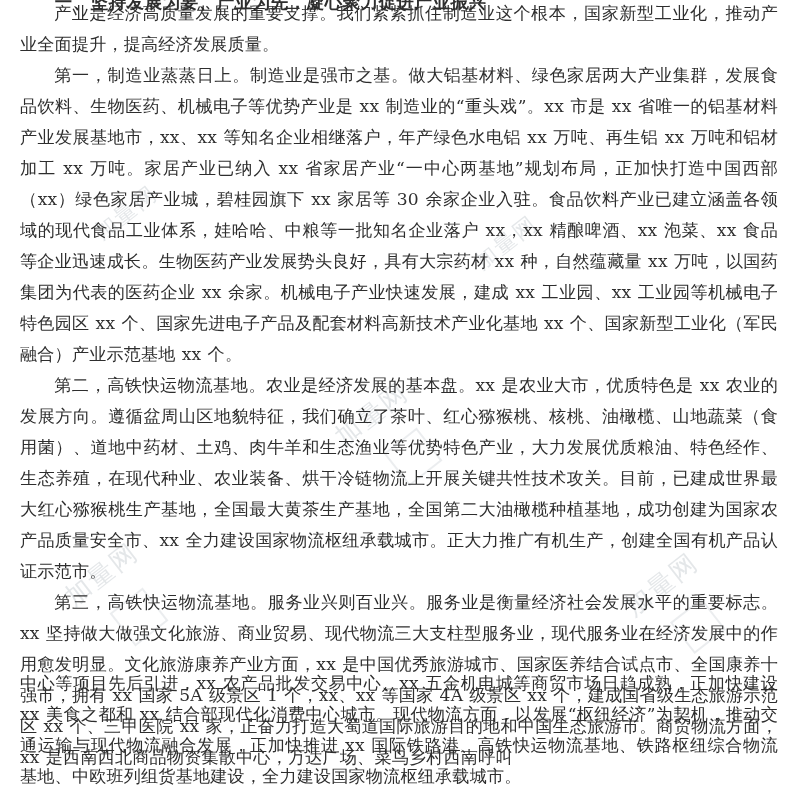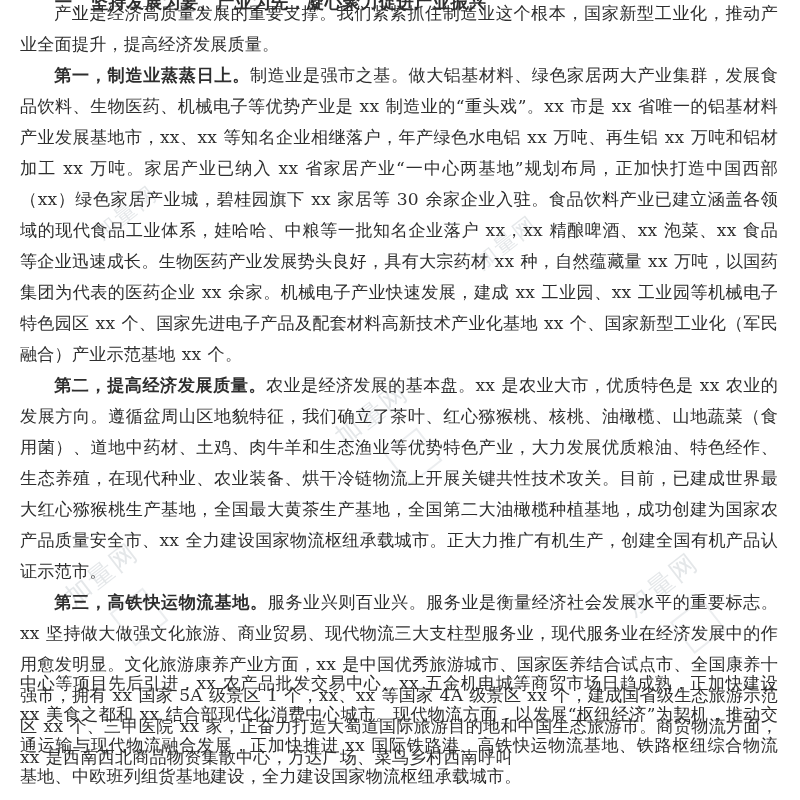--- a/index.html
+++ b/index.html
@@ -66,21 +66,21 @@
     text-justify: inter-ideograph;
     text-align-last: left;
     letter-spacing: 0.2px;
     word-spacing: 0.5px;
     color: #2e2e2e;
     position: relative;
     z-index: 2;
   }
   p.para.indent { text-indent: 2em; }
   .lead {
-    font-weight: bold;
+    font-weight: normal;
     letter-spacing: 0.4px;
   }
 
   
   #clip-heading {
     position: absolute;
     top: 0;
     left: 0;
     width: 744px;
     height: 16px;
@@ -136,21 +136,21 @@
 
     <p class="para indent">
       <span>产业是经济高质量发展的重要支撑。我们紧紧抓住制造业这个根本，国家新型工业化，推动产业全面提升，提高经济发展质量。</span>
     </p>
 
     <p class="para indent">
       <span class="lead">第一，制造业蒸蒸日上。</span><span>制造业是强市之基。做大铝基材料、绿色家居两大产业集群，发展食品饮料、生物医药、机械电子等优势产业是 xx 制造业的“重头戏”。xx 市是 xx 省唯一的铝基材料产业发展基地市，xx、xx 等知名企业相继落户，年产绿色水电铝 xx 万吨、再生铝 xx 万吨和铝材加工 xx 万吨。家居产业已纳入 xx 省家居产业“一中心两基地”规划布局，正加快打造中国西部（xx）绿色家居产业城，碧桂园旗下 xx 家居等 30 余家企业入驻。食品饮料产业已建立涵盖各领域的现代食品工业体系，娃哈哈、中粮等一批知名企业落户 xx，xx 精酿啤酒、xx 泡菜、xx 食品等企业迅速成长。生物医药产业发展势头良好，具有大宗药材 xx 种，自然蕴藏量 xx 万吨，以国药集团为代表的医药企业 xx 余家。机械电子产业快速发展，建成 xx 工业园、xx 工业园等机械电子特色园区 xx 个、国家先进电子产品及配套材料高新技术产业化基地 xx 个、国家新型工业化（军民融合）产业示范基地 xx 个。</span>
     </p>
 
     <p class="para indent">
-      <span class="lead">第二，提高经济发展质量。</span><span>农业是经济发展的基本盘。xx 是农业大市，优质特色是 xx 农业的发展方向。遵循盆周山区地貌特征，我们确立了茶叶、红心猕猴桃、核桃、油橄榄、山地蔬菜（食用菌）、道地中药材、土鸡、肉牛羊和生态渔业等优势特色产业，大力发展优质粮油、特色经作、生态养殖，在现代种业、农业装备、烘干冷链物流上开展关键共性技术攻关。目前，已建成世界最大红心猕猴桃生产基地，全国最大黄茶生产基地，全国第二大油橄榄种植基地，成功创建为国家农产品质量安全市、xx 全力建设国家物流枢纽承载城市。正大力推广有机生产，创建全国有机产品认证示范市。</span>
+      <span class="lead">第二，高铁快运物流基地。</span><span>农业是经济发展的基本盘。xx 是农业大市，优质特色是 xx 农业的发展方向。遵循盆周山区地貌特征，我们确立了茶叶、红心猕猴桃、核桃、油橄榄、山地蔬菜（食用菌）、道地中药材、土鸡、肉牛羊和生态渔业等优势特色产业，大力发展优质粮油、特色经作、生态养殖，在现代种业、农业装备、烘干冷链物流上开展关键共性技术攻关。目前，已建成世界最大红心猕猴桃生产基地，全国最大黄茶生产基地，全国第二大油橄榄种植基地，成功创建为国家农产品质量安全市、xx 全力建设国家物流枢纽承载城市。正大力推广有机生产，创建全国有机产品认证示范市。</span>
     </p>
 
     <p class="para indent">
       <span class="lead">第三，高铁快运物流基地。</span><span>服务业兴则百业兴。服务业是衡量经济社会发展水平的重要标志。xx 坚持做大做强文化旅游、商业贸易、现代物流三大支柱型服务业，现代服务业在经济发展中的作用愈发明显。文化旅游康养产业方面，xx 是中国优秀旅游城市、国家医养结合试点市、全国康养十强市，拥有 xx 国家 5A 级景区 1 个，xx、xx 等国家 4A 级景区 xx 个，建成国省级生态旅游示范区 xx 个、三甲医院 xx 家，正奋力打造大蜀道国际旅游目的地和中国生态旅游市。商贸物流方面，xx 是西南西北商品物资集散中心，万达广场、菜鸟乡村西南呼叫</span>
     </p>
   </div>
 
   <div class="page" id="page-bot">
 
     <p class="para">

